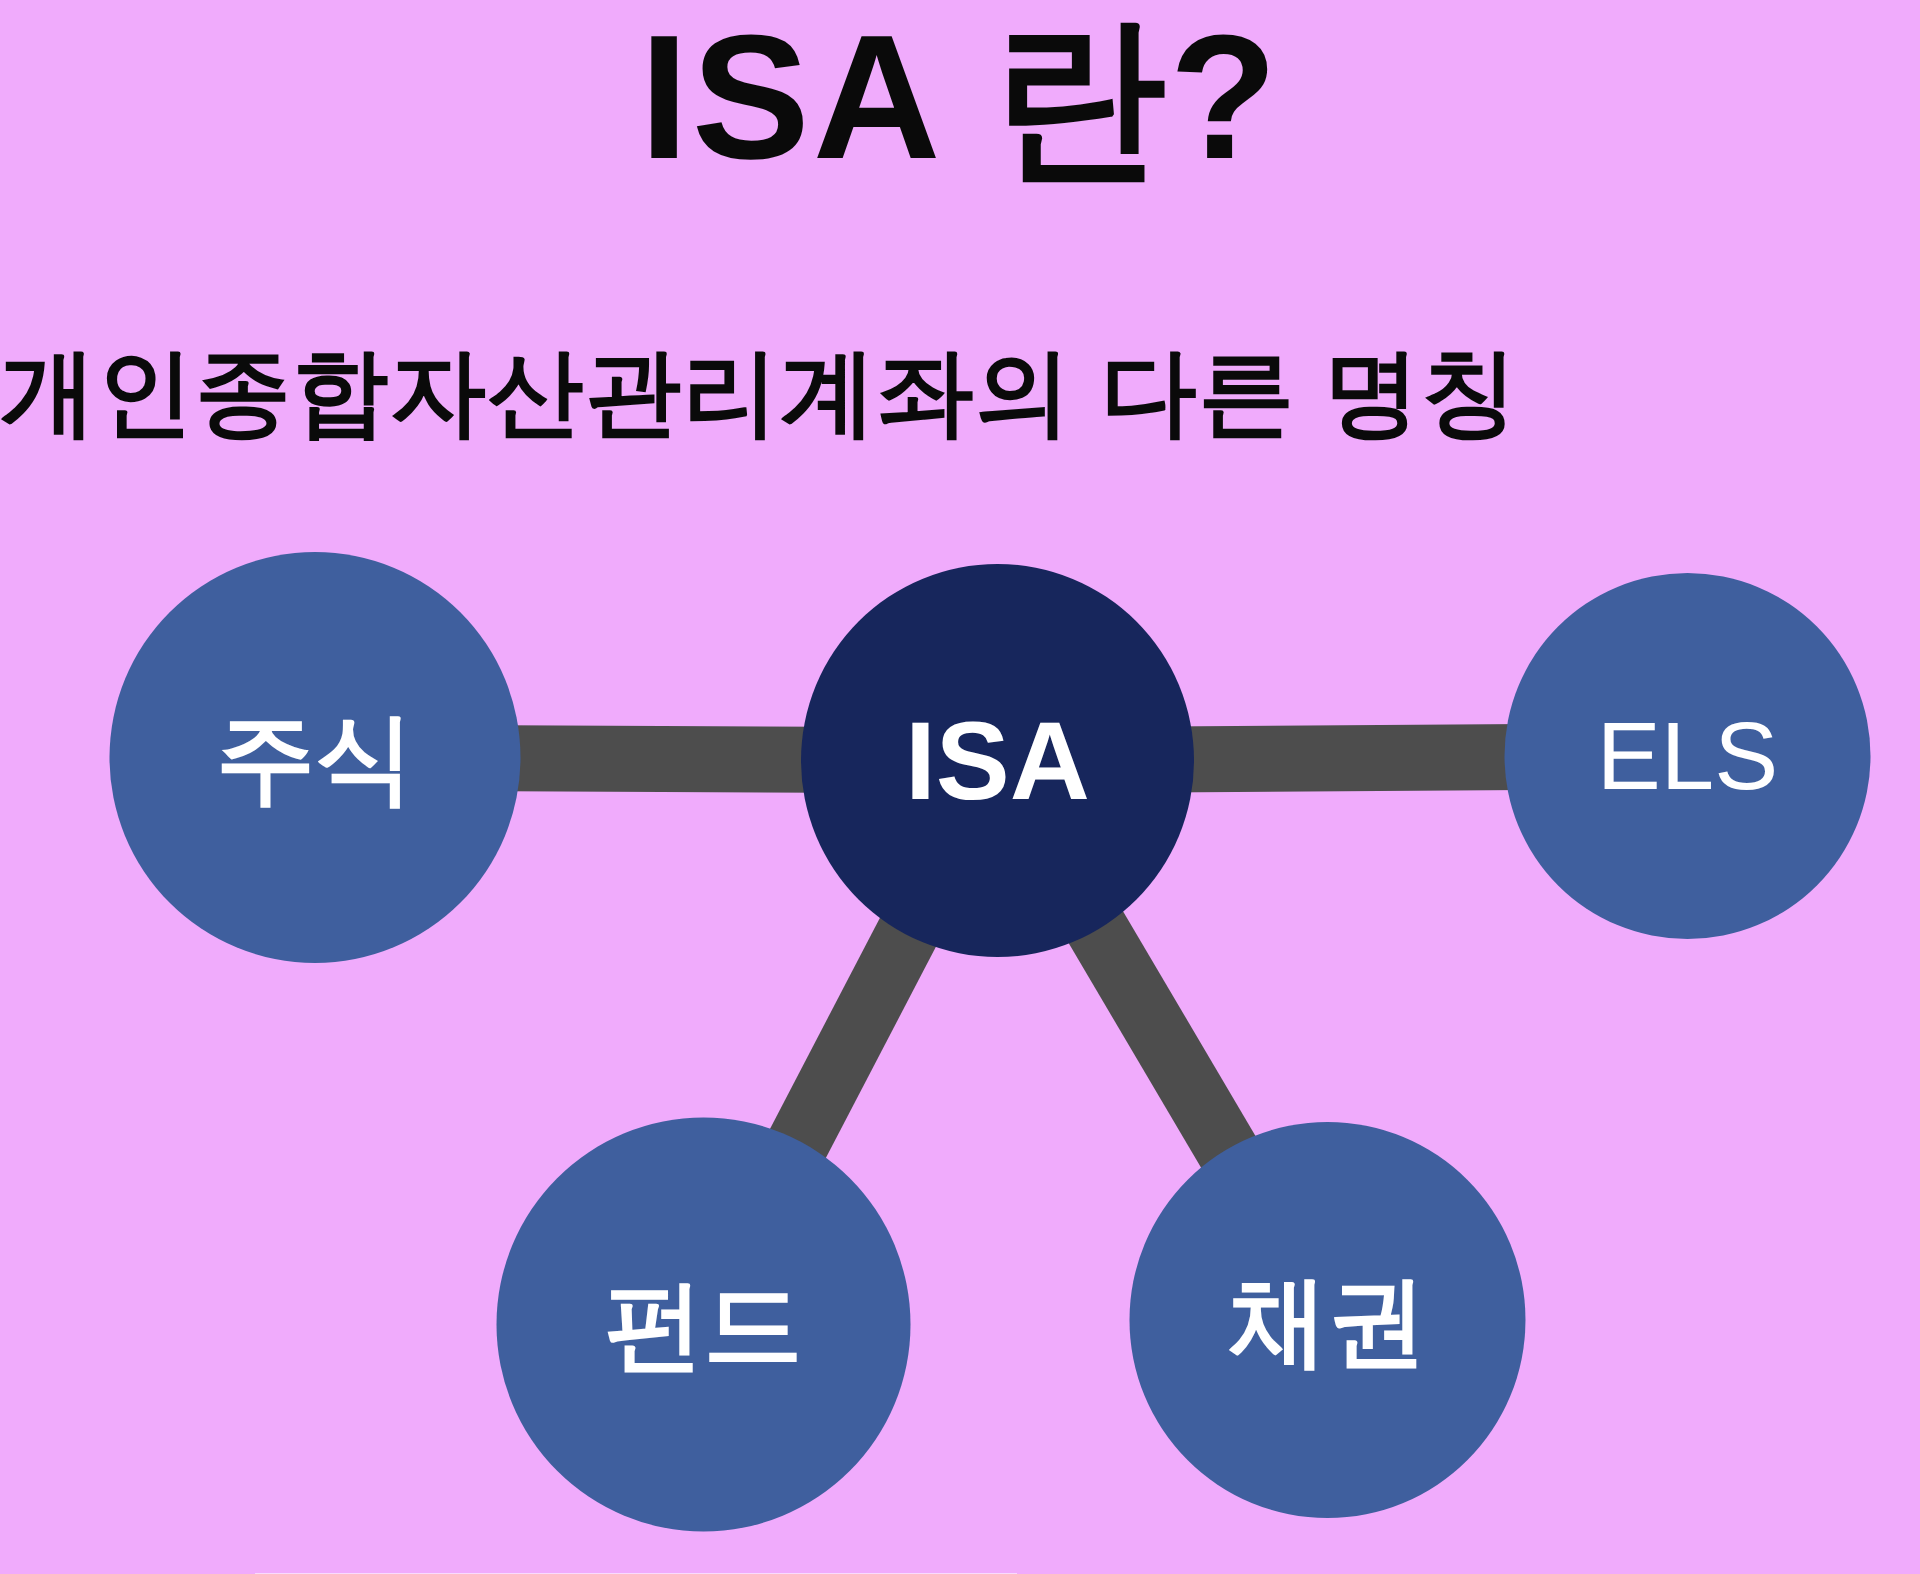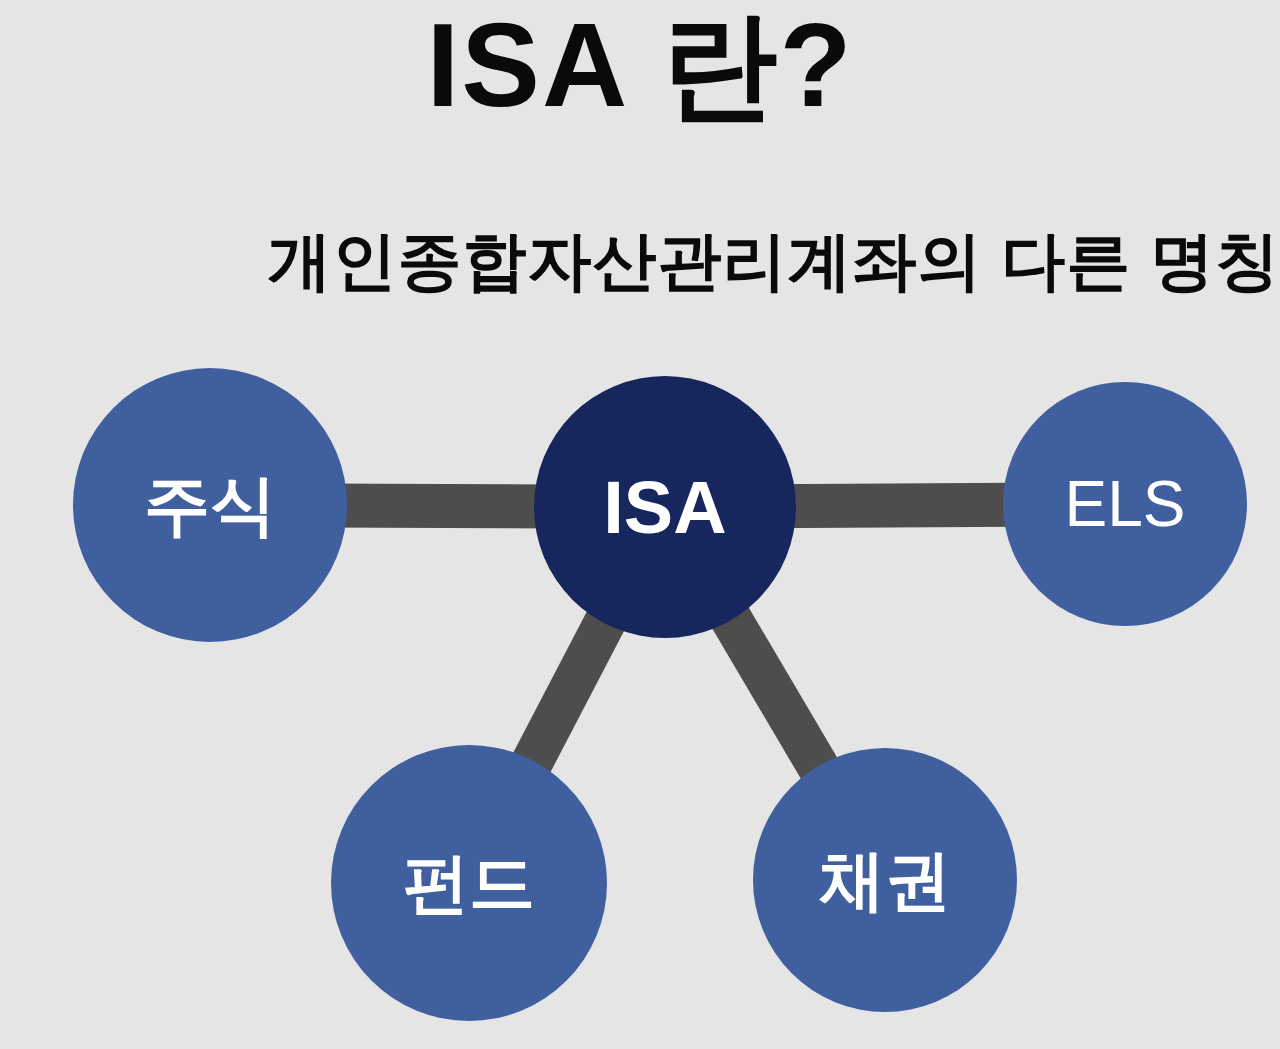--- a/index.html
+++ b/index.html
@@ -7,41 +7,41 @@
     width: 1280px;
     height: 1049px;
     background: #ffffff;
     overflow: hidden;
     font-family: "Liberation Sans", "DejaVu Sans", sans-serif;
   }
   .page {
     position: relative;
     width: 1280px;
     height: 1049px;
-    background: #e5e5e5;
+    background: #f0abfc;
   }
   .title {
     position: absolute;
     top: -8px;
     left: 0;
     width: 100%;
     text-align: center;
     font-size: 118px;
     font-weight: 800;
     color: #0a0a0a;
     letter-spacing: 2px;
     line-height: 1.25;
     white-space: nowrap;
   }
   .subtitle {
     position: absolute;
     top: 218px;
     left: 0;
     width: 100%;
-    text-align: right;
+    text-align: left;
     font-size: 64px;
     font-weight: 800;
     color: #0a0a0a;
     letter-spacing: 1px;
     white-space: nowrap;
   }
   .diagram-svg {
     position: absolute;
     top: 355px;
     left: 0;

